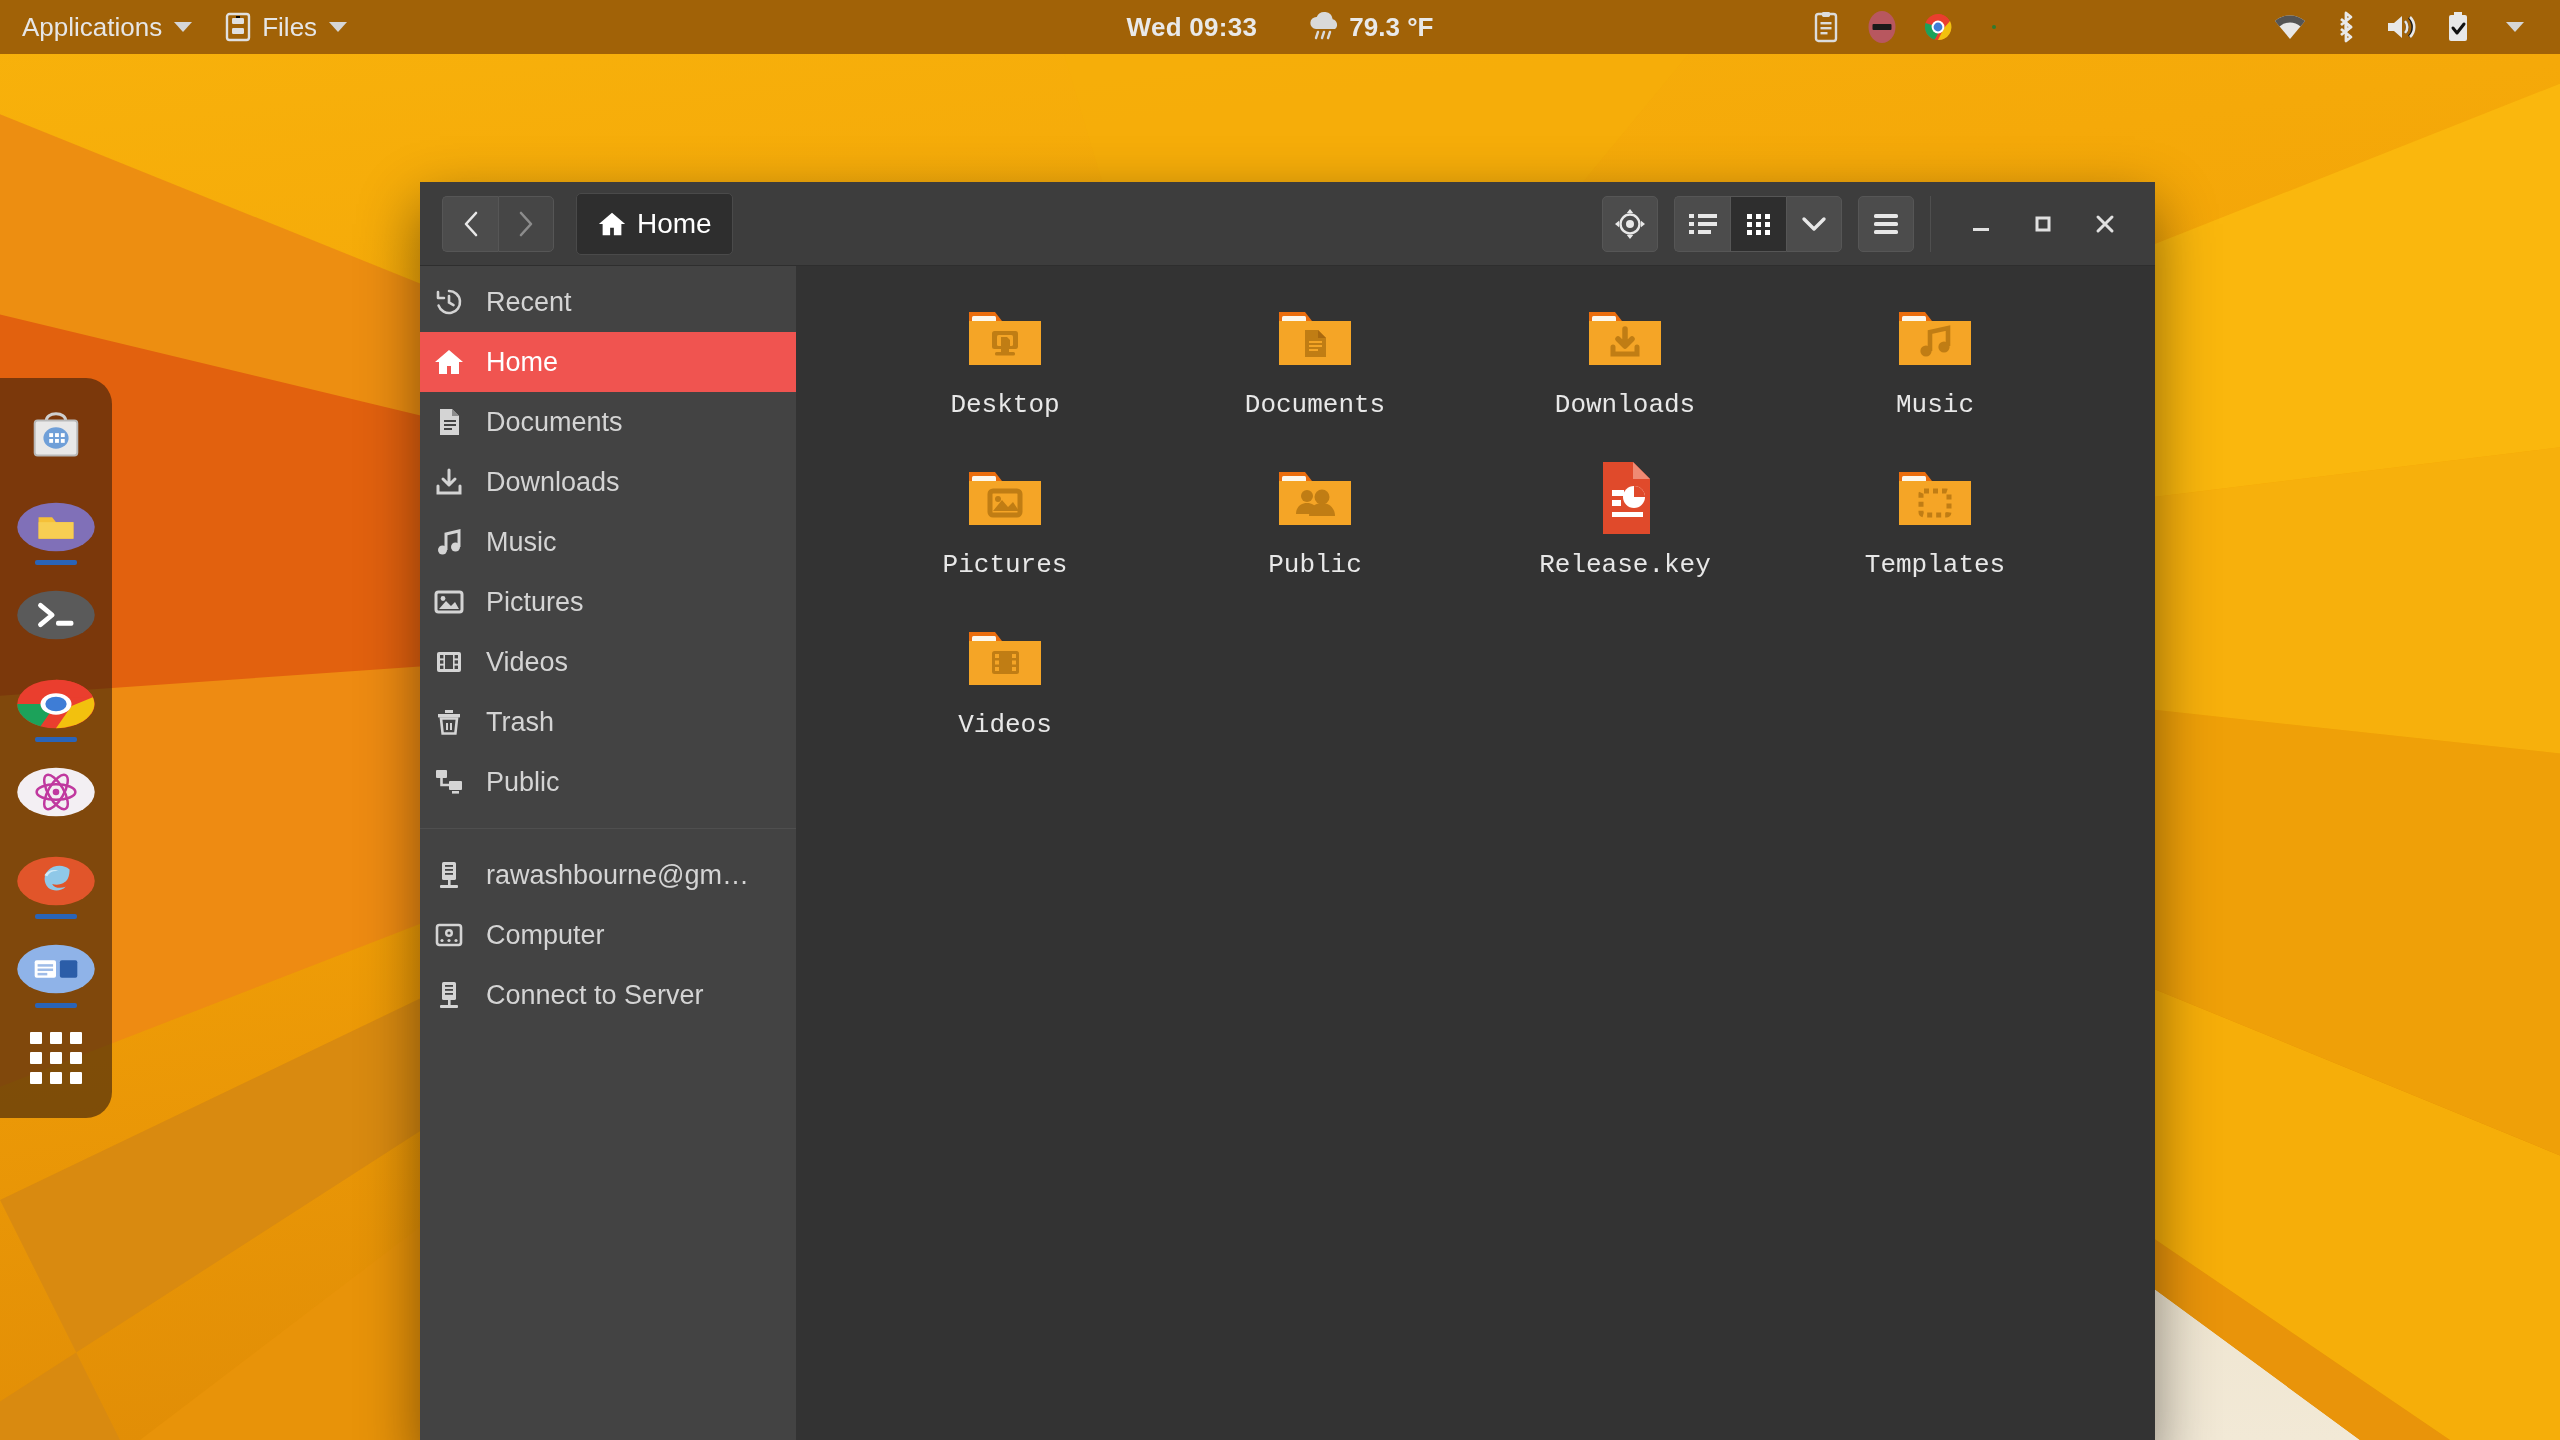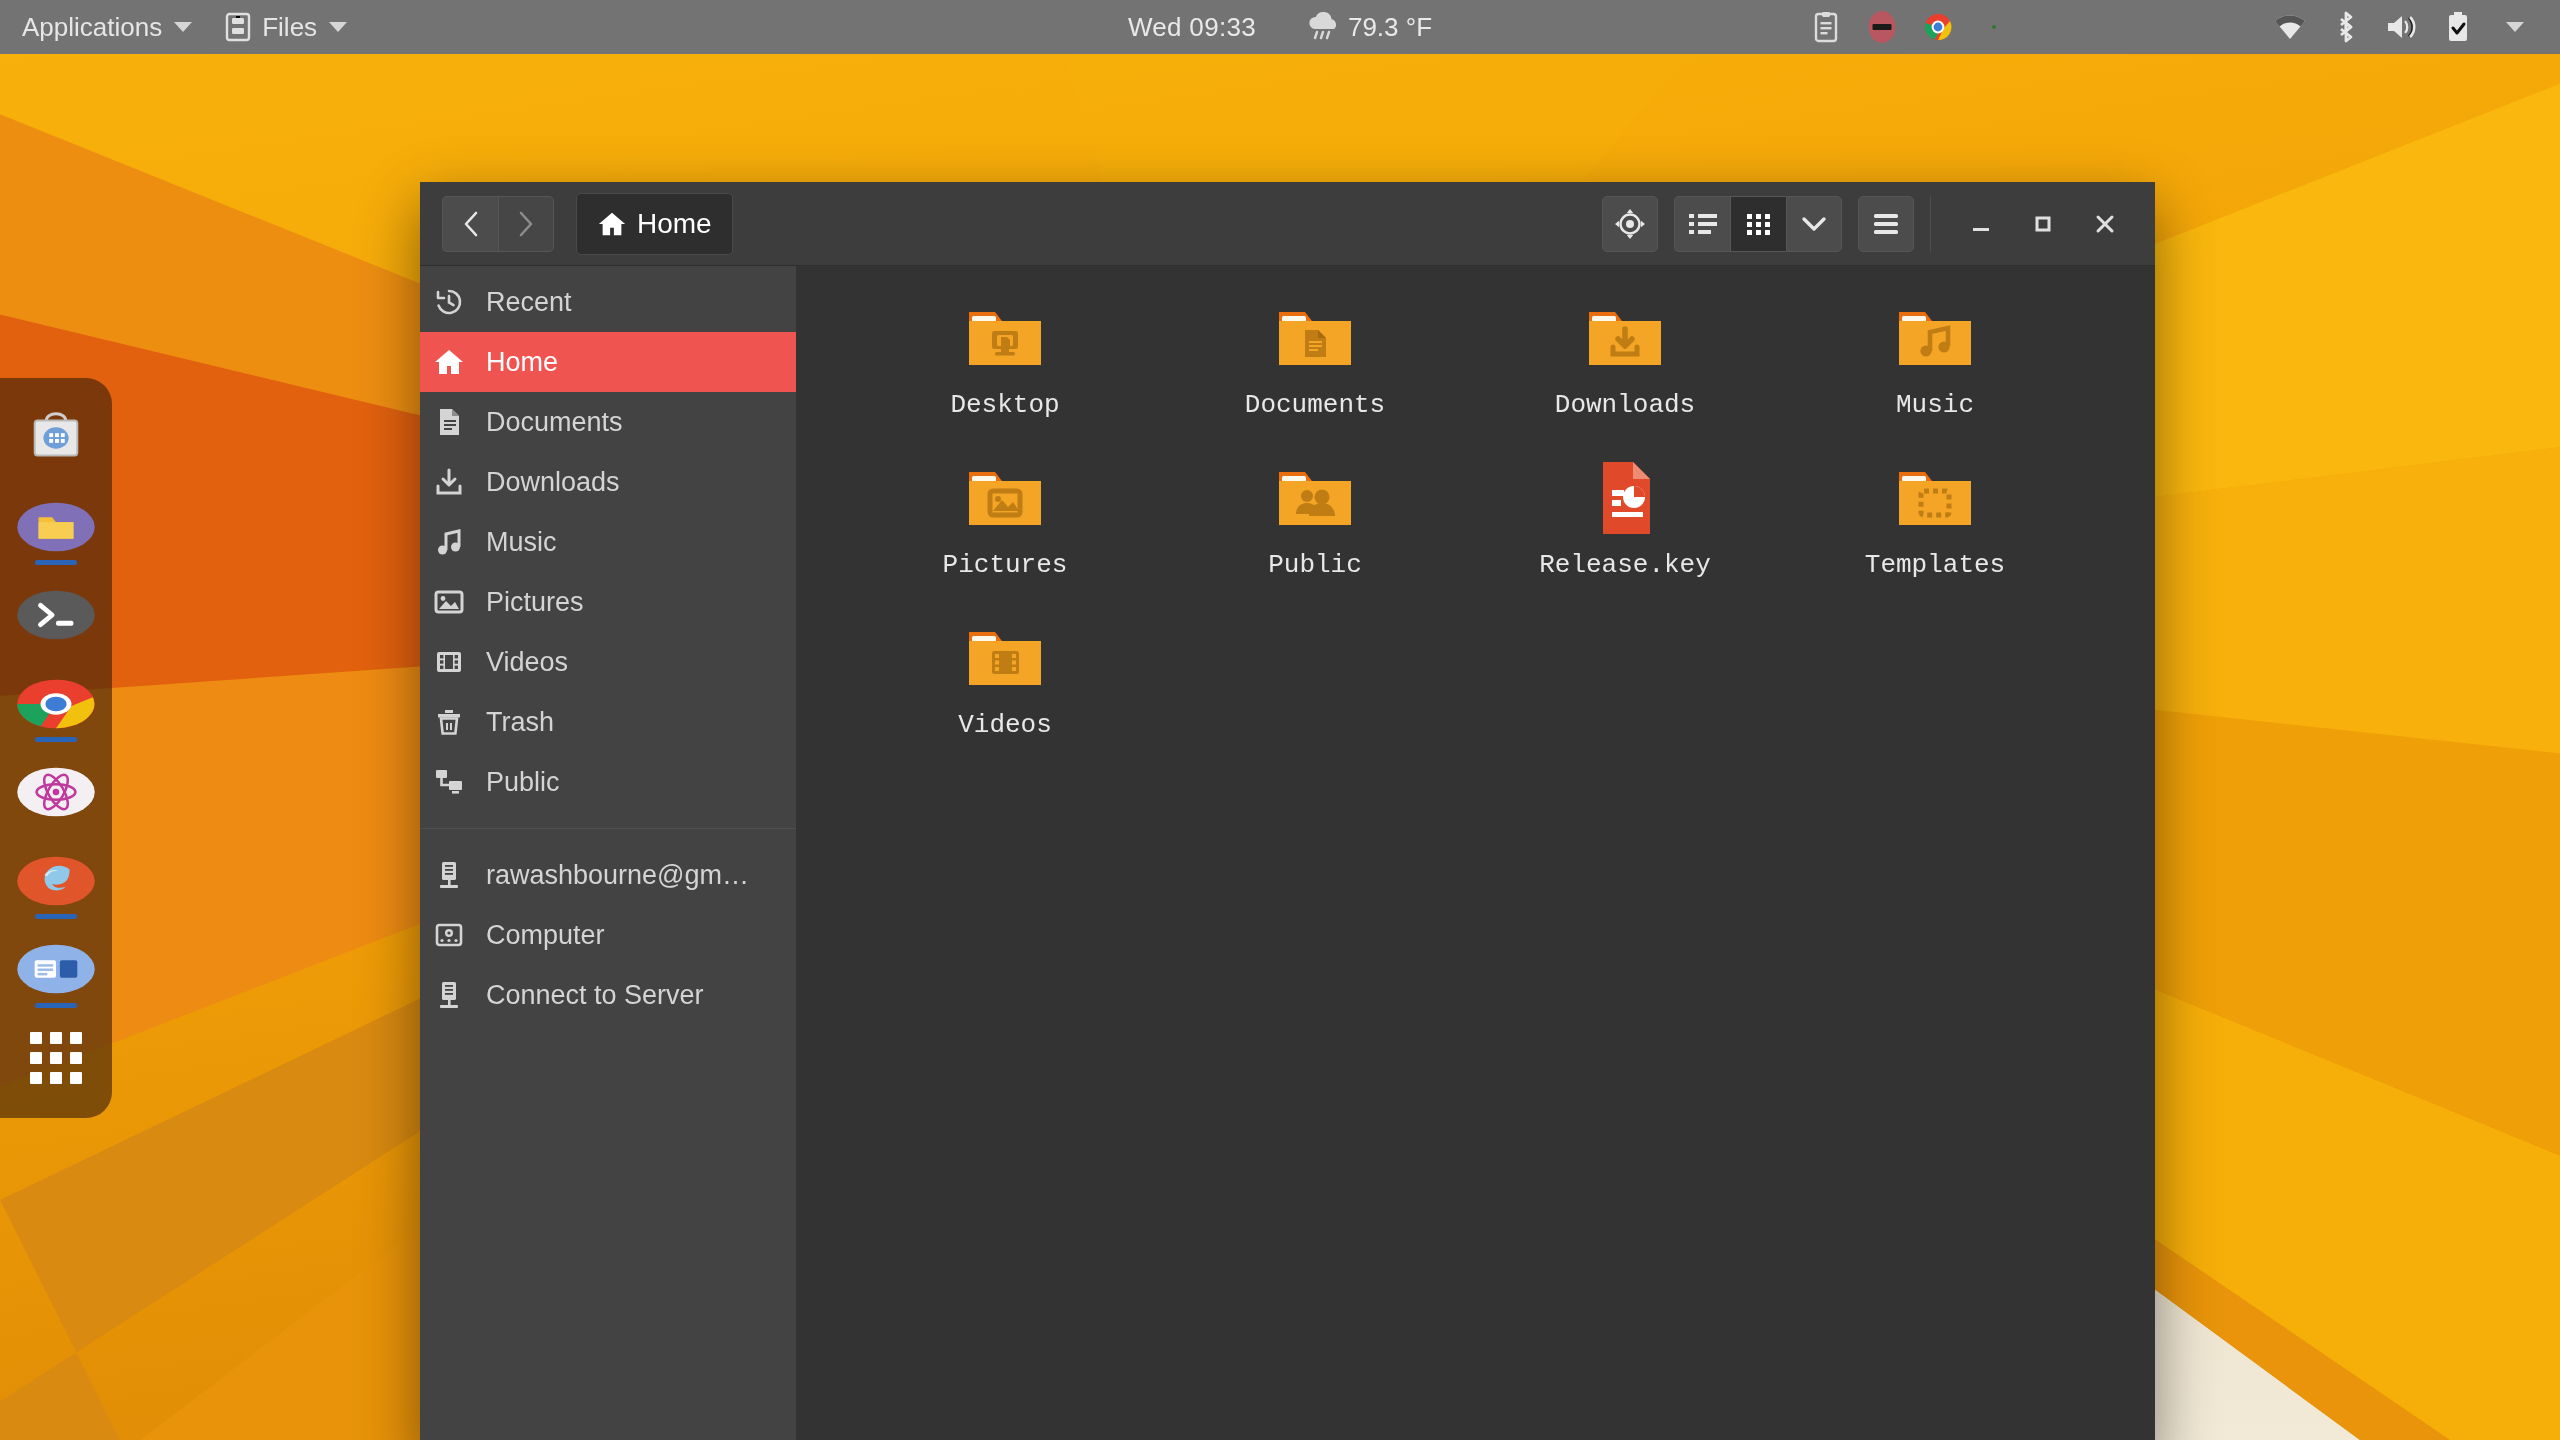--- a/index.html
+++ b/index.html
@@ -16,42 +16,42 @@
     position: absolute; inset: 0;
     background: #F2A007;
     overflow: hidden;
   }
   .wp { position: absolute; top: 0; left: 0; width: 2560px; height: 1440px; }
 
   
   #top-panel {
     position: absolute; top: 0; left: 0;
     width: 2560px; height: 54px;
-    background: #737373;
+    background: #a16207;
     display: flex; align-items: center;
     z-index: 60;
     color: #dcdcdc;
   }
   .panel-btn {
     display: flex; align-items: center; gap: 10px;
     height: 54px; padding: 0 16px;
     font-size: 26px; color: #e6e6e6;
     cursor: default;
   }
   .panel-btn:first-child { padding-left: 22px; }
   .caret-down {
     width: 0; height: 0; margin-left: 2px;
     border-left: 9px solid transparent;
     border-right: 9px solid transparent;
     border-top: 10px solid #d6d6d6;
   }
   #panel-center {
     position: absolute; left: 0; right: 0;
     display: flex; justify-content: center; align-items: center; gap: 48px;
-    height: 54px; pointer-events: none;
+    height: 54px; pointer-events: none; font-weight: bold;
   }
   #panel-center > * { pointer-events: auto; }
   .clock { font-size: 26px; color: #e9e9e9; letter-spacing: .3px; }
   .weather { display: flex; align-items: flex-end; gap: 4px; font-size: 26px; color: #e9e9e9; }
   #panel-right {
     margin-left: auto; display: flex; align-items: center;
     gap: 0; height: 54px; padding-right: 18px;
   }
   .tray-icon {
     width: 56px; height: 54px;

